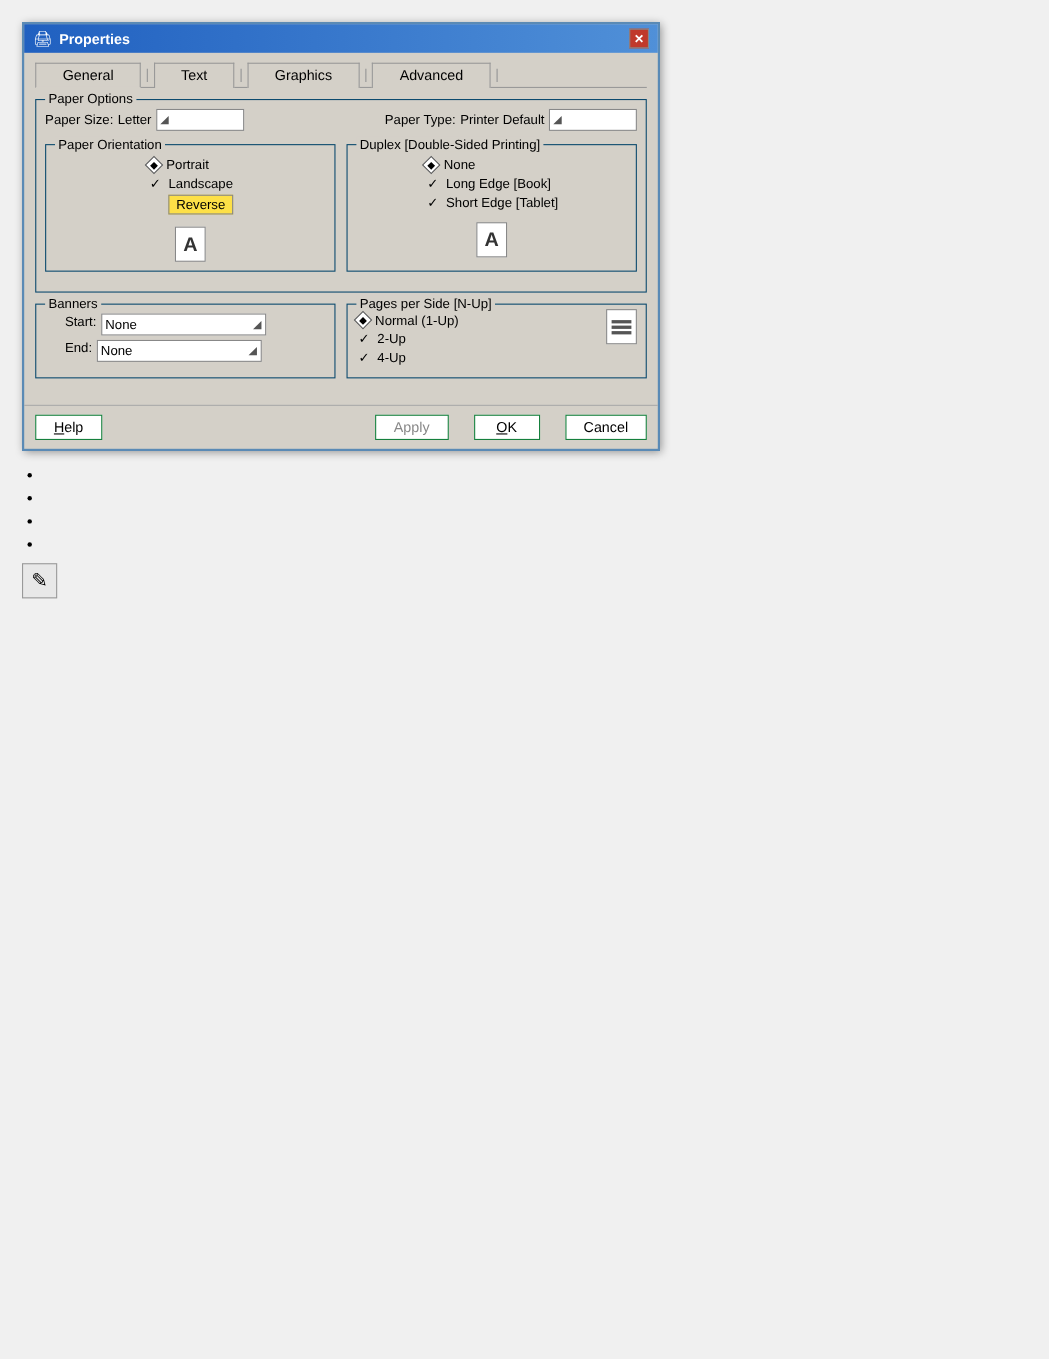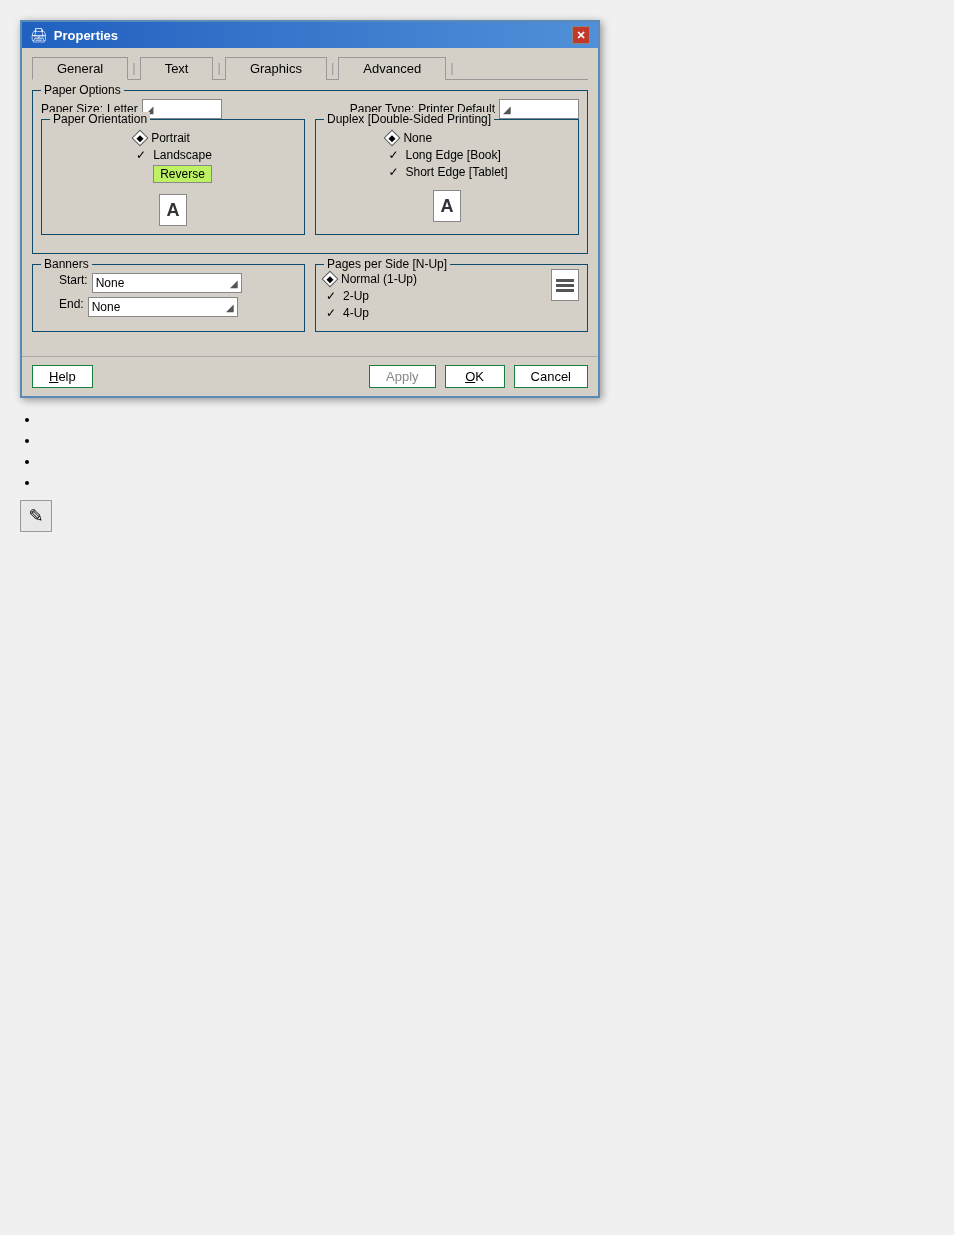--- a/index.html
+++ b/index.html
@@ -224,21 +224,21 @@
     }
 
     .pages-icon-line {
       width: 18px;
       height: 3px;
       background: #555;
     }
 
     .reverse-btn {
       border: 1px solid #888;
-      background: #bef264;
+      background: #fde047;
       padding: 1px 6px;
       font-size: 12px;
       cursor: pointer;
     }
 
     
     .banner-row {
       display: flex;
       align-items: flex-start;
       gap: 4px;
@@ -272,21 +272,21 @@
       border: 1px solid #15803d;
       background: #ffffff;
       padding: 3px 16px;
       font-size: 13px;
       cursor: pointer;
       min-width: 60px;
     }
 
     .btn-group {
       display: flex;
-      gap: 9px;
+      gap: 23px;
     }
 
     .btn-apply {
       color: #888;
     }
 
     
     .bullets {
       margin-top: 14px;
       padding-left: 20px;
@@ -367,21 +367,21 @@
           </div>
           <div class="paper-type-group">
             <span class="inline-label">Paper Type:</span>
             <span class="inline-label">Printer Default</span>
             <div class="dropdown-field">
               <span class="dropdown-arrow">◢</span>
             </div>
           </div>
         </div>
 
-        <div class="two-col" style="margin-top:0;justify-content:flex-end;">
+        <div class="two-col" style="margin-top:12px;justify-content:flex-end;">
 
           <div class="group-box col-left">
             <span class="group-label">Paper Orientation</span>
             <div class="orient-row">
               <div class="orient-radios">
                 <div class="radio-row">
                   <div class="radio-diamond checked"></div>
                   <span>Portrait</span>
                 </div>
                 <div class="radio-row">

